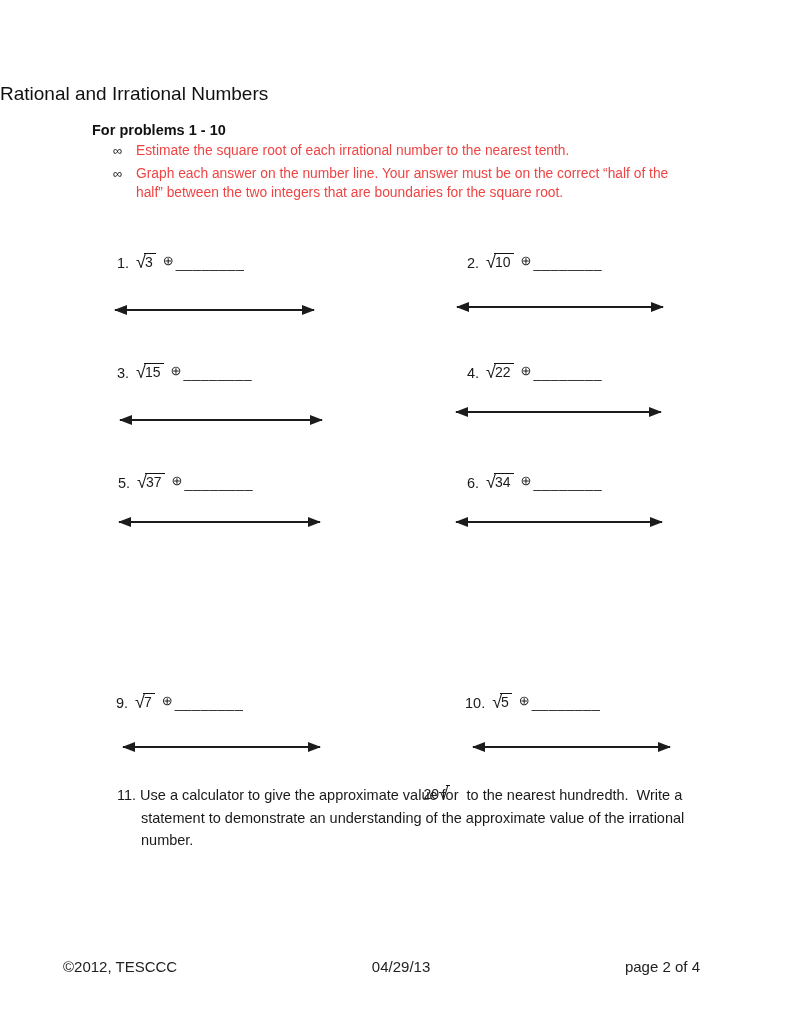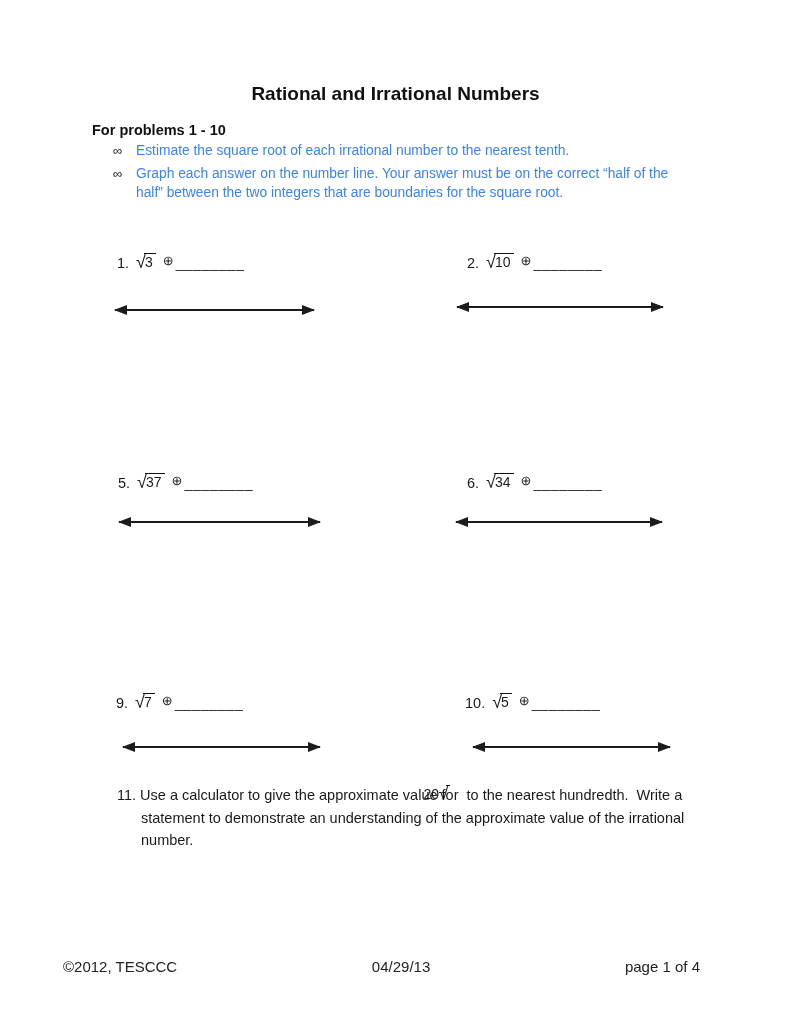--- a/index.html
+++ b/index.html
@@ -8,27 +8,27 @@
     width:791px;height:1024px;
     background:#ffffff;
     margin:0 auto;
     font-family:"Liberation Sans", sans-serif;
     color:#1a1a1a;
     overflow:hidden;
   }
   
   .hdr{position:absolute;top:41px;right:44px;text-align:right;font-size:11px;line-height:15px;color:#222;}
   
-  .title{position:absolute;top:83px;left:0;width:791px;text-align:center;font-size:19px;font-weight:bold;color:#111;}
+  .title{position:absolute;top:83px;left:0;width:791px;text-align:left;font-size:19px;font-weight:normal;color:#111;}
   
   .inst{position:absolute;top:122px;left:92px;width:600px;}
   .inst-heading{font-size:14.5px;font-weight:bold;color:#111;}
   .bullet-row{display:flex;margin-top:3px;margin-left:21px;}
   .bullet{flex:0 0 23px;width:23px;font-size:13px;line-height:19.5px;color:#222;}
-  .bullet-text{font-size:13.8px;line-height:19.5px;width:550px;color:#3b82f6;}
+  .bullet-text{font-size:13.8px;line-height:19.5px;width:550px;color:#ef4444;}
   
   .prow{position:absolute;left:0;width:774px;height:80px;}
   .pcell{position:absolute;top:0;font-size:14.5px;white-space:nowrap;color:#1a1a1a;}
   .plabel{margin-right:7px;}
   .rad{display:inline-block;white-space:nowrap;}
   .rad-sign{font-size:18px;line-height:14px;}
   .rad-num{display:inline-block;border-top:1.5px solid #111;margin-left:-2px;padding:1px 3px 0 1px;font-size:14px;line-height:14px;vertical-align:1px;}
   .approx{font-size:13px;position:relative;top:-3px;margin:0 2px 0 7px;color:#222;}
   .blank{letter-spacing:0.5px;color:#2a2a2a;}
   
@@ -69,20 +69,30 @@
     <div class="pcell" style="left:117px">
       <span class="plabel">1.</span><span class="rad"><span class="rad-sign">√</span><span class="rad-num">3</span></span><span class="approx">⊕</span><span class="blank">________</span>
     </div>
     <div class="pcell" style="left:467px">
       <span class="plabel">2.</span><span class="rad"><span class="rad-sign">√</span><span class="rad-num">10</span></span><span class="approx">⊕</span><span class="blank">________</span>
     </div>
     <div class="nline" style="left:115px;top:56px;width:199px"></div>
     <div class="nline" style="left:457px;top:53px;width:206px"></div>
   </div>
 
+  <div class="prow" style="top:363px">
+    <div class="pcell" style="left:117px">
+      <span class="plabel">3.</span><span class="rad"><span class="rad-sign">√</span><span class="rad-num">15</span></span><span class="approx">⊕</span><span class="blank">________</span>
+    </div>
+    <div class="pcell" style="left:467px">
+      <span class="plabel">4.</span><span class="rad"><span class="rad-sign">√</span><span class="rad-num">22</span></span><span class="approx">⊕</span><span class="blank">________</span>
+    </div>
+    <div class="nline" style="left:120px;top:56px;width:202px"></div>
+    <div class="nline" style="left:456px;top:48px;width:205px"></div>
+  </div>
 
   <div class="prow" style="top:473px">
     <div class="pcell" style="left:118px">
       <span class="plabel">5.</span><span class="rad"><span class="rad-sign">√</span><span class="rad-num">37</span></span><span class="approx">⊕</span><span class="blank">________</span>
     </div>
     <div class="pcell" style="left:467px">
       <span class="plabel">6.</span><span class="rad"><span class="rad-sign">√</span><span class="rad-num">34</span></span><span class="approx">⊕</span><span class="blank">________</span>
     </div>
     <div class="nline" style="left:119px;top:48px;width:201px"></div>
     <div class="nline" style="left:456px;top:48px;width:206px"></div>
@@ -98,16 +108,16 @@
     </div>
     <div class="nline" style="left:123px;top:53px;width:197px"></div>
     <div class="nline" style="left:473px;top:53px;width:197px"></div>
   </div>
 
   <div class="p11"><span class="plabel11">11.</span><span>Use a calculator to give the approximate value for </span><span class="rad"><span class="rad-sign">√</span><span class="rad-num">20</span></span><span> to the nearest hundredth.  Write a statement to demonstrate an understanding of the approximate value of the irrational number.</span></div>
 
   <div class="footer">
     <span>©2012, TESCCC</span>
     <span>04/29/13</span>
-    <span>page 1 of 4</span>
+    <span>page 2 of 4</span>
   </div>
 
 </div>
 
 </body></html>

